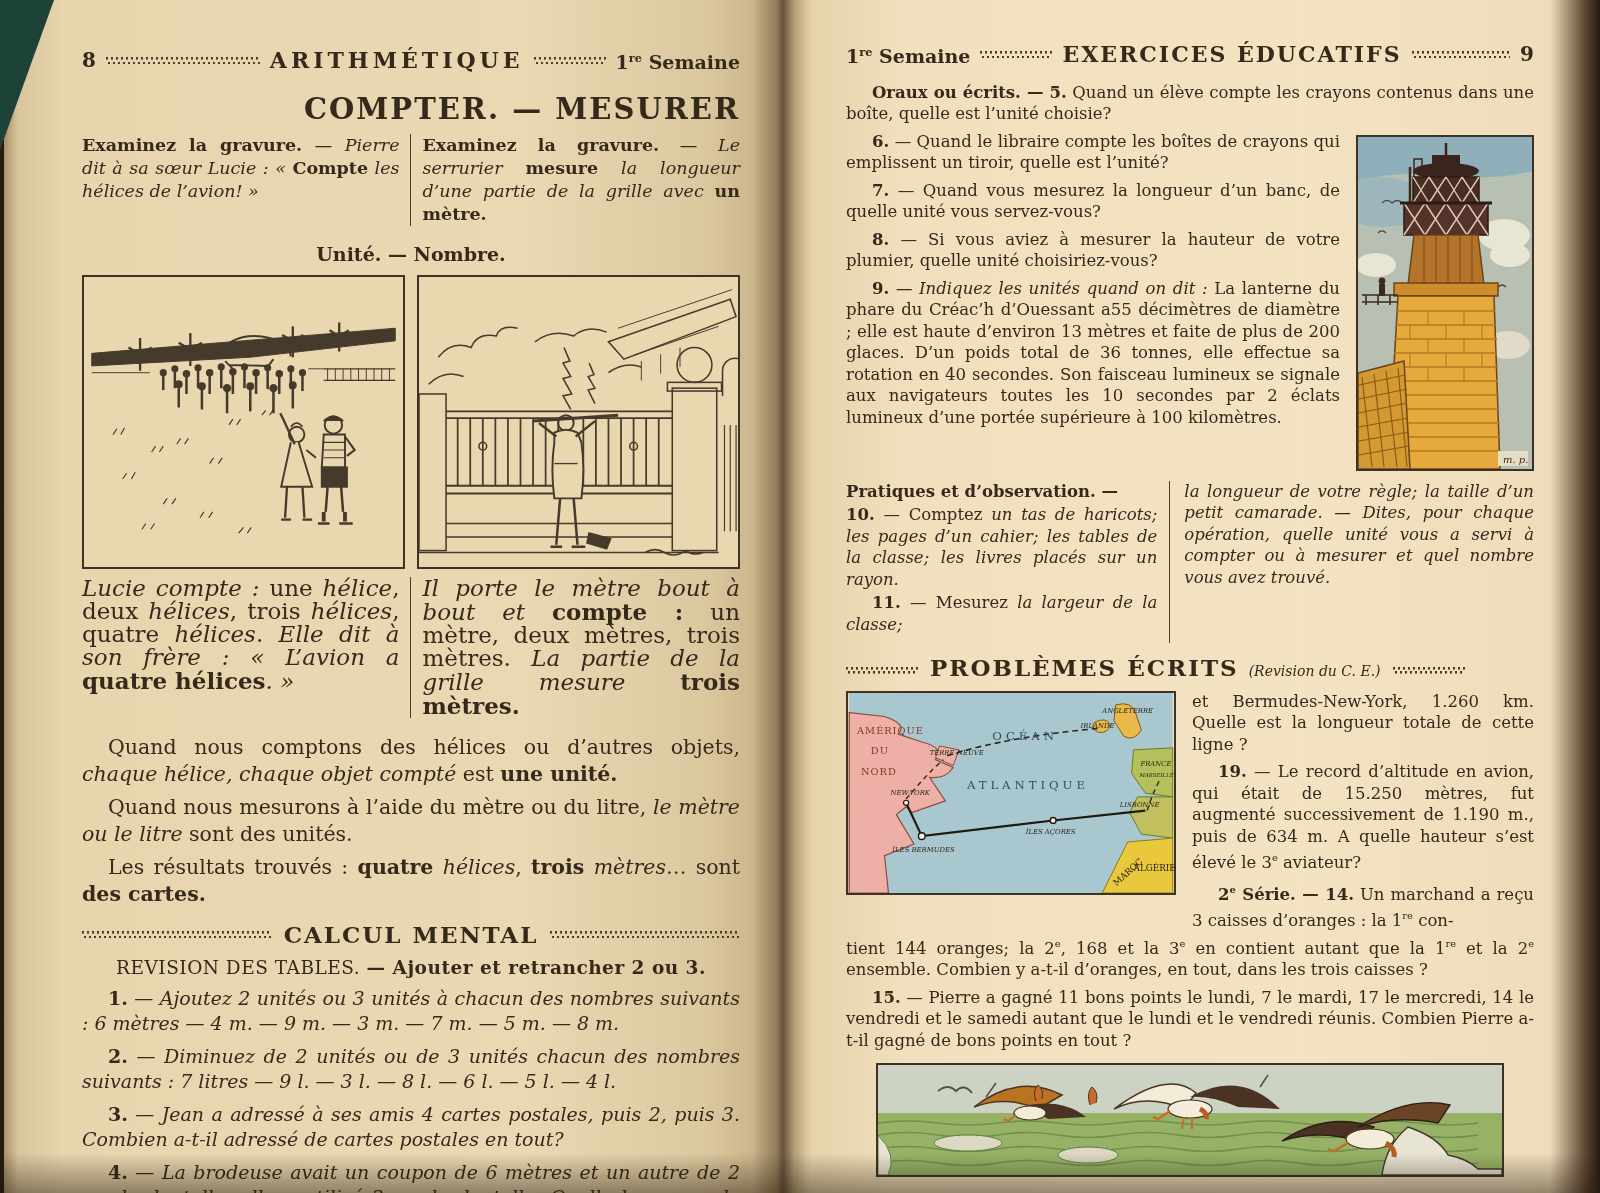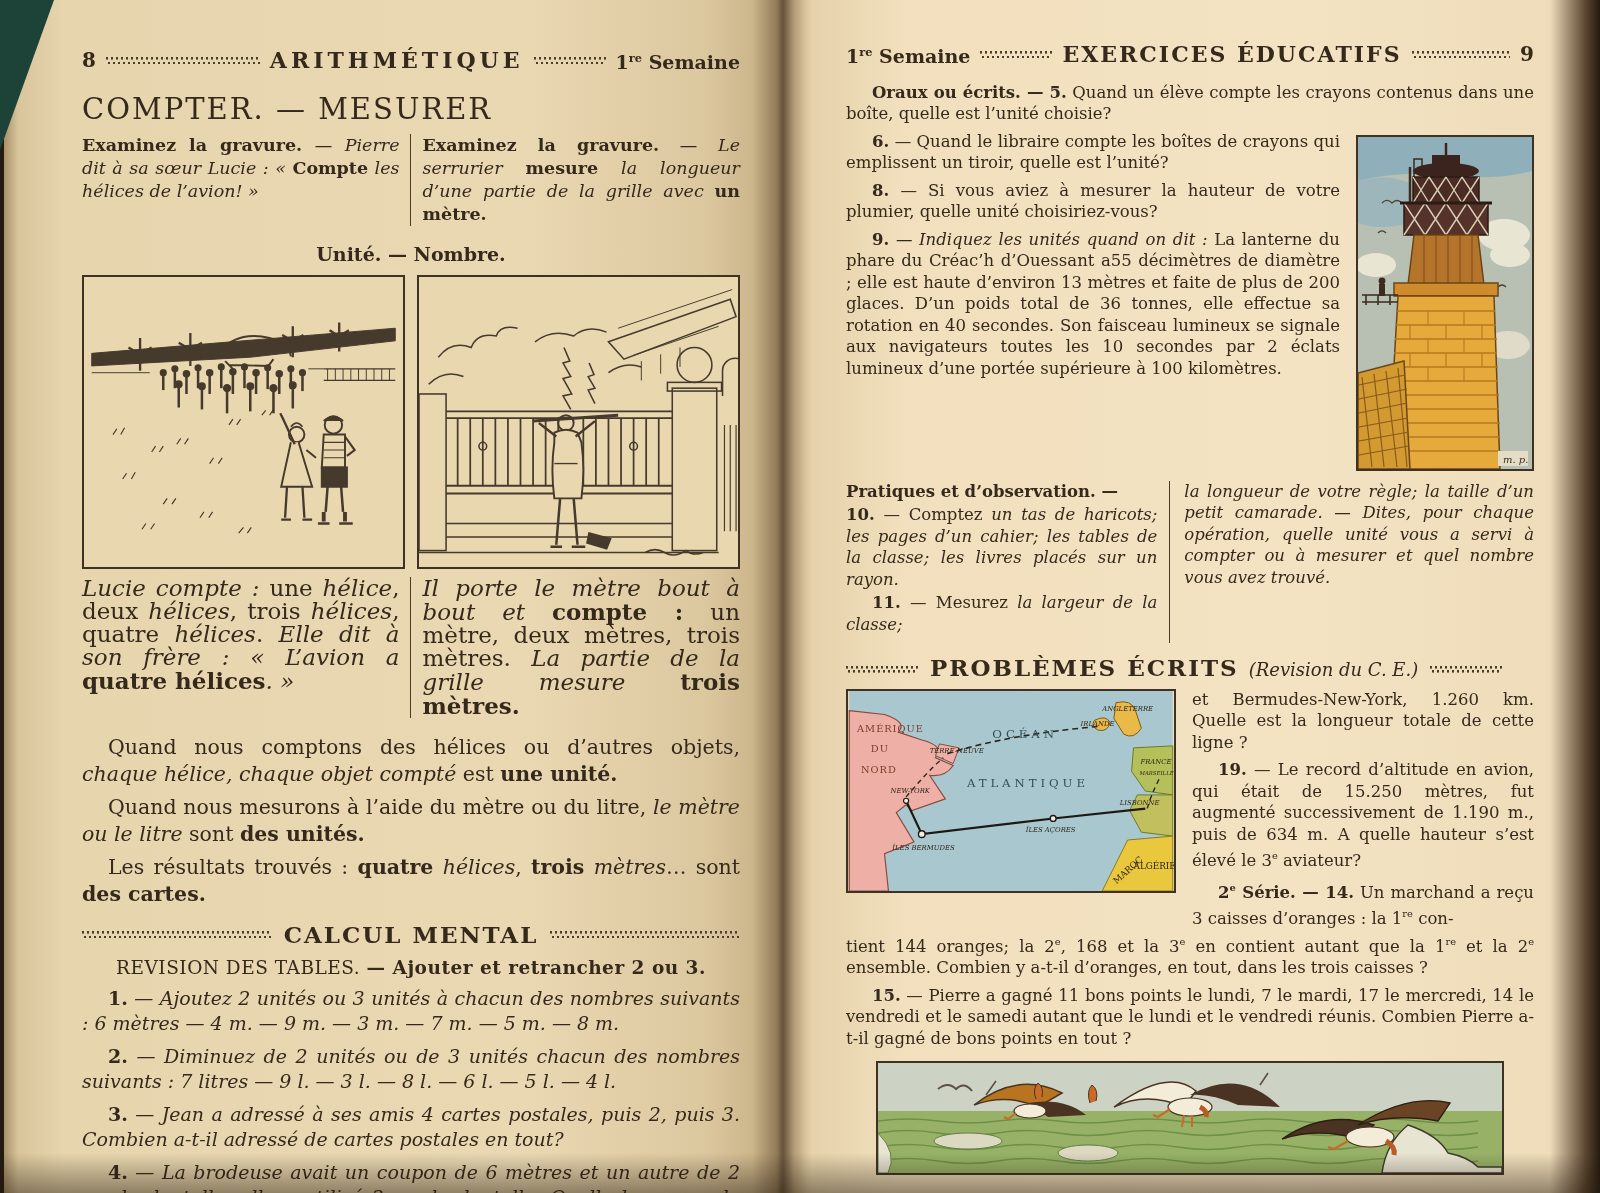--- a/index.html
+++ b/index.html
@@ -26,24 +26,24 @@
   .hdr .wk{font-weight:bold;font-size:19px;white-space:nowrap;}
   .dots{flex:1;height:7px;
     background-image:repeating-linear-gradient(90deg,#4a3c2a 0 2px,transparent 2px 5px),
                      repeating-linear-gradient(90deg,#4a3c2a 0 2px,transparent 2px 5px);
     background-size:100% 2.6px,100% 2.6px;background-position:0 0,2px 100%;background-repeat:no-repeat;}
   .dots.short{flex:0 0 72px;}
   .p{margin:0 0 6px;text-align:justify;text-indent:26px;}
   .noind{text-indent:0;}
   .sec-head{display:flex;align-items:center;gap:12px;margin:14px 0 8px;}
   .sec-head .t{font-weight:bold;font-size:23px;letter-spacing:2px;white-space:nowrap;}
-  .sec-head .note{font-style:italic;font-size:18px;font-weight:normal;letter-spacing:0;}
+  .sec-head .note{font-style:italic;font-size:14px;font-weight:normal;letter-spacing:0;}
   
   .L{font-size:19px;line-height:25px;}
-  #main-title{text-align:left;font-weight:normal;font-size:29px;letter-spacing:2px;margin-top:22px;}
+  #main-title{text-align:right;font-weight:bold;font-size:29px;letter-spacing:2px;margin-top:22px;}
   #sub-title{text-align:center;font-weight:bold;font-size:19px;margin-top:10px;}
   #intro-cols{display:flex;margin-top:12px;font-size:17.5px;line-height:23px;}
   #intro-cols .c{flex:1;padding:0 10px 0 0;}
   #intro-cols .c+.c{border-left:1.5px solid #493b28;padding:0 0 0 12px;}
   #figs{display:flex;gap:12px;margin-top:8px;}
   .fig{flex:1;height:294px;border:2.5px solid #3d3223;background:#e9d7b0;box-sizing:border-box;}
   .fig svg{width:100%;height:100%;display:block;}
   #cap-cols{display:flex;margin-top:8px;font-size:23px;line-height:23px;}
   #cap-cols .c{flex:1;padding-right:10px;}
   #cap-cols .c+.c{border-left:1.5px solid #493b28;padding:0 0 0 12px;}
@@ -253,21 +253,21 @@
           </svg>
         </div>
       </div>
 
       <div id="cap-cols">
         <div class="c p noind"><span style="font-style: italic;">Lucie compte : </span><span>une </span><span style="font-style: italic;">hélice</span><span>, deux </span><span style="font-style: italic;">hélices</span><span>, trois </span><span style="font-style: italic;">hélices</span><span>, quatre </span><span style="font-style: italic;">hélices</span><span>. </span><span style="font-style: italic;">Elle dit à son frère : « L’avion a </span><span style="font-weight: bold;">quatre hélices</span><span style="font-style: italic;">. »</span></div>
         <div class="c p noind"><span style="font-style: italic;">Il porte le mètre bout à bout et </span><span style="font-weight: bold;">compte :</span><span>  un mètre, deux mètres, trois mètres. </span><span style="font-style: italic;">La partie de la grille mesure </span><span style="font-weight: bold;">trois mètres.</span></div>
       </div>
 
       <p class="p bigp" style="margin-top:10px"><span>Quand nous comptons des hélices ou d’autres objets, </span><span style="font-style: italic; margin-top: 17px;">chaque hélice, chaque objet compté</span><span> est </span><span style="font-weight: bold;">une unité.</span></p>
-      <p class="p bigp"><span>Quand nous mesurons à l’aide du mètre ou du litre, </span><span style="font-style: italic;">le mètre ou le litre</span><span> sont </span><span style="font-weight: bold;">des unités.</span></p>
+      <p class="p bigp"><span>Quand nous mesurons à l’aide du mètre ou du litre, </span><span style="font-style: italic;">le mètre ou le litre</span><span> sont </span><span style="font-weight: normal;">des unités.</span></p>
       <p class="p bigp"><span>Les résultats trouvés : </span><span style="font-weight: bold;">quatre</span><span style="font-style: italic;"> hélices</span><span>, </span><span style="font-weight: bold;">trois</span><span style="font-style: italic;"> mètres</span><span>… sont </span><span style="font-weight: bold;">des cartes.</span></p>
 
       <div class="sec-head">
         <span class="dots"></span>
         <span class="t">CALCUL MENTAL</span>
         <span class="dots"></span>
       </div>
       <div id="revision-line"><span>REVISION DES TABLES. </span><span style="font-weight: bold;">— Ajouter et retrancher 2 ou 3.</span></div>
 
       <p class="p ex"><span style="font-weight: bold;">1.</span><span style="font-style: italic;"> — Ajoutez 2 unités ou 3 unités à chacun des nombres suivants : 6 mètres — 4 m. — 9 m. — 3 m. — 7 m. — 5 m. — 8 m.</span></p>
@@ -326,20 +326,21 @@
           <g stroke="#8a5a1a" stroke-width="1.2">
             <path d="M1,248 l46,-10 M1,262 l48,-10 M1,276 l48,-10 M1,290 l49,-9 M1,304 l50,-9 M1,318 l50,-9"></path>
             <path d="M4,240 l10,90 M16,237 l10,93 M28,234 l11,96 M40,231 l9,99"></path>
           </g>
           <rect x="140" y="314" width="30" height="15" fill="#e3ddc6"></rect>
           <text x="145" y="326" font-size="10" font-style="italic" fill="#3c2a1e">m. p.</text>
         </svg>
       </div>
 
       <p class="p"><span style="font-weight: bold;">6.</span><span> — Quand le libraire compte les boîtes de crayons qui emplissent un tiroir, quelle est l’unité?</span></p>
+      <p class="p"><span style="font-weight: bold;">7.</span><span> — Quand vous mesurez la longueur d’un banc, de quelle unité vous servez-vous?</span></p>
       <p class="p"><span style="font-weight: bold;">8.</span><span> — Si vous aviez à mesurer la hauteur de votre plumier, quelle unité choisiriez-vous?</span></p>
       <p class="p"><span style="font-weight: bold;">9.</span><span style="font-style: italic;"> — Indiquez les unités quand on dit :</span><span> La lanterne du phare du Créac’h d’Ouessant a55 décimètres de diamètre ; elle est haute d’environ 13 mètres et faite de plus de 200 glaces. D’un poids total de 36 tonnes, elle effectue sa rotation en 40 secondes. Son faisceau lumineux se signale aux navigateurs toutes les 10 secondes par 2 éclats lumineux d’une portée supérieure à 100 kilomètres.</span></p>
 
       <div id="pratiques">
         <div class="c1">
           <p class="p noind" style="margin-bottom:2px"><span style="font-weight: bold;">Pratiques et d’observation. —</span></p>
           <p class="p noind" style="margin-bottom:2px"><span style="font-weight: bold;">10.</span><span> — Comptez </span><span style="font-style: italic;">un tas de haricots; les pages d’un cahier; les tables de la classe; les livres placés sur un rayon.</span></p>
           <p class="p" style="margin-bottom:8px"><span style="font-weight: bold;">11.</span><span> — Mesurez </span><span style="font-style: italic;">la largeur de la classe;</span></p>
         </div>
         <div class="c2">

